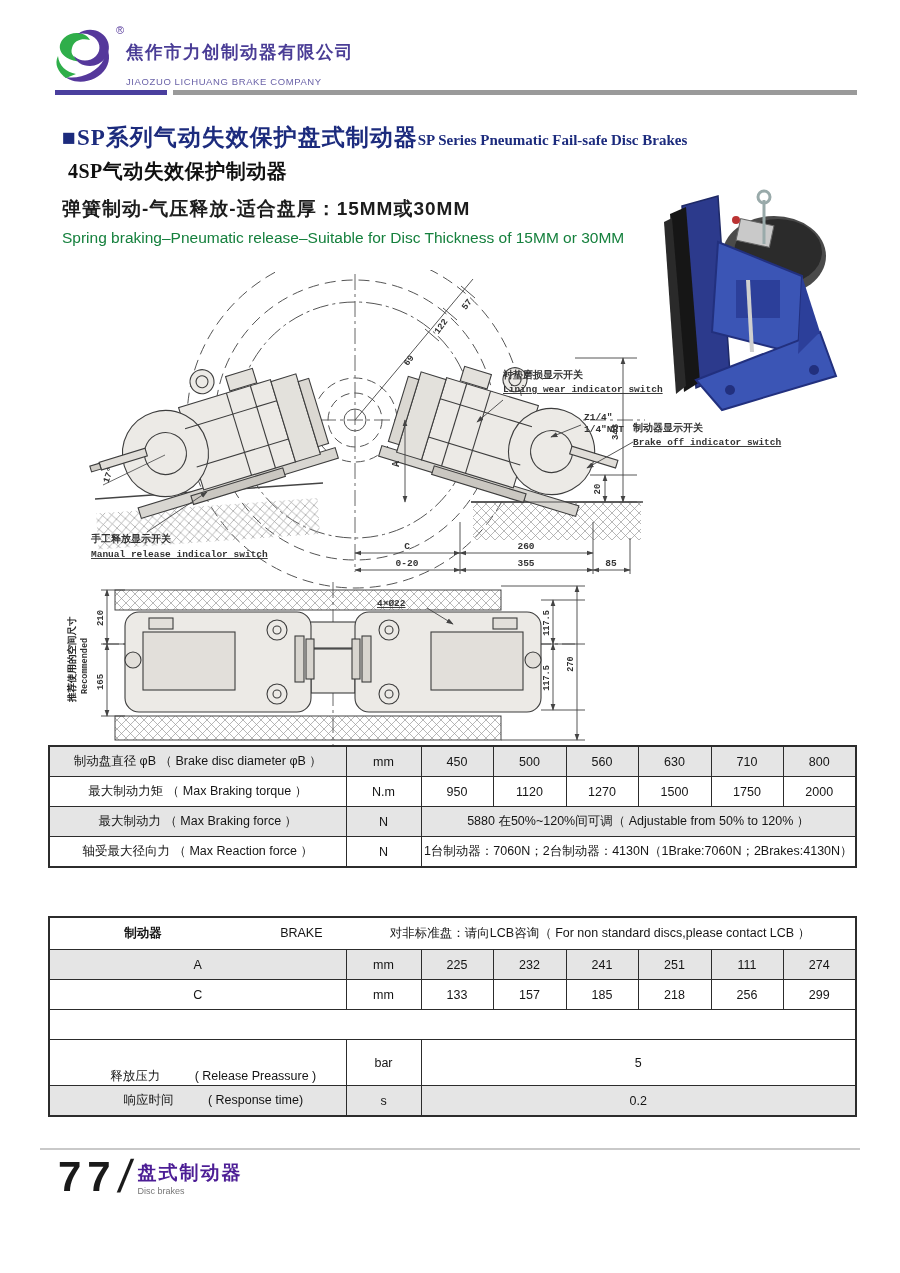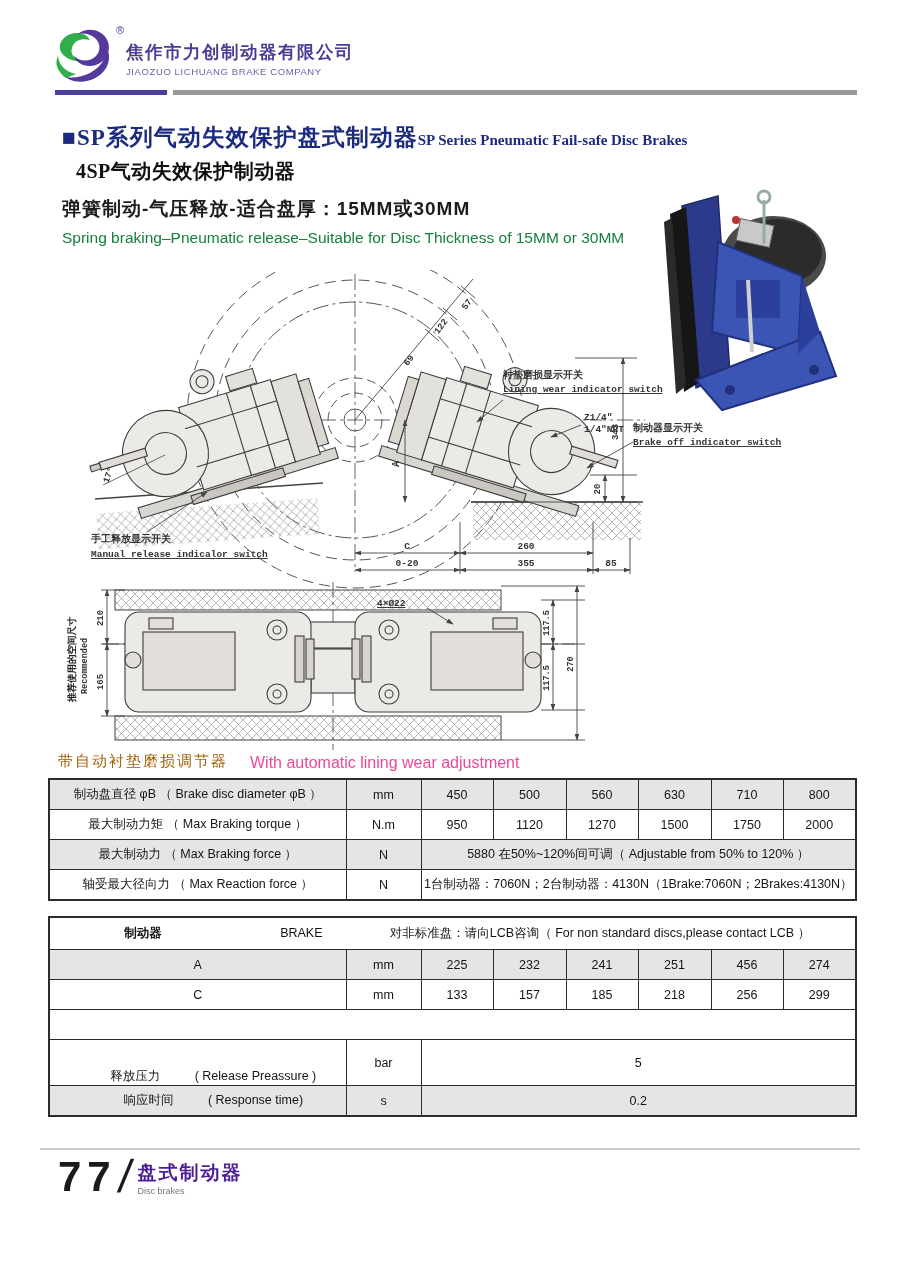--- a/index.html
+++ b/index.html
@@ -2,21 +2,21 @@
 <html style="--title-navy: #1c2b7d; --logo-purple: #4a3d96; --logo-green: #2fae4a; --divider-purple: #4a3f9e; --table-row-gray: #e5e5e5; --product-blue: #3b55b5;"><head>
 <meta charset="utf-8">
 <style>
   html,body{margin:0;padding:0;background:#fff;}
   .page{position:relative;width:900px;height:1273px;background:#fff;overflow:hidden;
         font-family:"Liberation Sans",sans-serif;color:#111;}
   .abs{position:absolute;}
 
   
   .co-zh{font-size:17.5px;font-weight:bold;color:var(--logo-purple,#4a3d96);letter-spacing:1.5px;}
-  .co-en{font-size:9.5px;color:#6a62a8;letter-spacing:.6px;margin-top:2px;}
+  .co-en{font-size:9.5px;color:#6a62a8;letter-spacing:.6px;margin-top:12px;}
   .rule-purple{background:var(--divider-purple,#4a3f9e);height:5px;}
   .rule-gray{background:#9a9a9a;height:5px;}
 
   
   .title-row{display:flex;align-items:baseline;text-align:right;}
   .t-zh{font-family:"Liberation Serif",serif;font-size:23px;font-weight:bold;color:var(--title-navy,#1c2b7d);letter-spacing:1px;}
   .t-en{font-family:"Liberation Serif",serif;font-size:15px;font-weight:bold;color:var(--title-navy,#1c2b7d);}
   .t-model{font-family:"Liberation Serif",serif;font-size:20px;font-weight:bold;color:#101010;letter-spacing:.5px;}
   .t-spec-zh{font-size:19px;font-weight:600;color:#1c1c1c;letter-spacing:1px;}
   .t-spec-en{font-size:15.5px;color:#15803d;}
@@ -63,21 +63,21 @@
     <div class="co-zh">焦作市力创制动器有限公司</div>
     <div class="co-en">JIAOZUO LICHUANG BRAKE COMPANY</div>
   </div>
   <div class="abs rule-purple" style="left:55px;top:90px;width:112px;"></div>
   <div class="abs rule-gray" style="left:173px;top:90px;width:684px;"></div>
 
   <div class="abs title-row" style="left:62px;top:122px;">
     <span class="t-zh">■SP系列气动失效保护盘式制动器</span>
     <span class="t-en">SP Series Pneumatic Fail-safe Disc Brakes</span>
   </div>
-  <div class="abs t-model" style="left:76px;top:158px;">4SP气动失效保护制动器</div>
+  <div class="abs t-model" style="left:68px;top:158px;">4SP气动失效保护制动器</div>
   <div class="abs t-spec-zh" style="left:62px;top:196px;">弹簧制动-气压释放-适合盘厚：15MM或30MM</div>
   <div class="abs t-spec-en" style="left:62px;top:229px;">Spring braking–Pneumatic release–Suitable for Disc Thickness of 15MM or 30MM</div>
 
   <svg class="abs" style="left:652px;top:184px;z-index:3;" width="192" height="230" viewBox="0 0 192 230">
     <g>
       <ellipse cx="122" cy="72" rx="52" ry="40" fill="#4a4a4a"></ellipse>
       <ellipse cx="126" cy="68" rx="44" ry="33" fill="#2b2b2b"></ellipse>
       <path d="M30,22 L66,12 L78,190 L44,204 Z" fill="#2c3a8c" stroke="#1e2966" stroke-width="1.5"></path>
       <path d="M18,30 L34,23 L48,198 L32,208 Z" fill="#161616"></path>
       <path d="M12,38 L20,34 L34,202 L24,210 Z" fill="#2a2a2a"></path>
@@ -295,21 +295,21 @@
       <g>
         <line x1="382" y1="338" x2="408" y2="354" stroke="#444" stroke-width="0.9" marker-end="url(#arr)"></line>
         <text class="cad" font-size="9.5" x="332" y="336" text-decoration="underline">4×Ø22</text>
       </g>
     </g>
   </svg>
 
   <div class="abs" style="left:58px;top:752px;font-size:15px;color:#a16207;letter-spacing:2px;">带自动衬垫磨损调节器</div>
   <div class="abs" style="left:225px;top:754px;font-size:16px;color:#ec4899;margin-left:25px;">With automatic lining wear adjustment</div>
 
-  <table class="spec abs" style="left:48px;top:778px;">
+  <table class="spec abs" style="left:48px;top:745px;">
     <colgroup>
         <col style="width:297px">
         <col style="width:75px">
         <col style="width:72px">
         <col style="width:73px">
       <col style="width:72px">
         <col style="width:73px">
         <col style="width:72px">
         <col style="width:73px">
       </colgroup>
@@ -366,21 +366,21 @@
         <span class="hspan">对非标准盘：请向LCB咨询（ For  non  standard  discs,please  contact  LCB ）</span>
       </td>
     </tr>
     <tr class="shaded">
       <td class="keycell">A</td>
       <td>mm</td>
       <td>225</td>
       <td>232</td>
       <td>241</td>
       <td>251</td>
-      <td>456</td>
+      <td>111</td>
       <td>274</td>
     </tr>
     <tr>
       <td class="keycell">C</td>
       <td>mm</td>
       <td>133</td>
       <td>157</td>
       <td>185</td>
       <td>218</td>
       <td>256</td>

